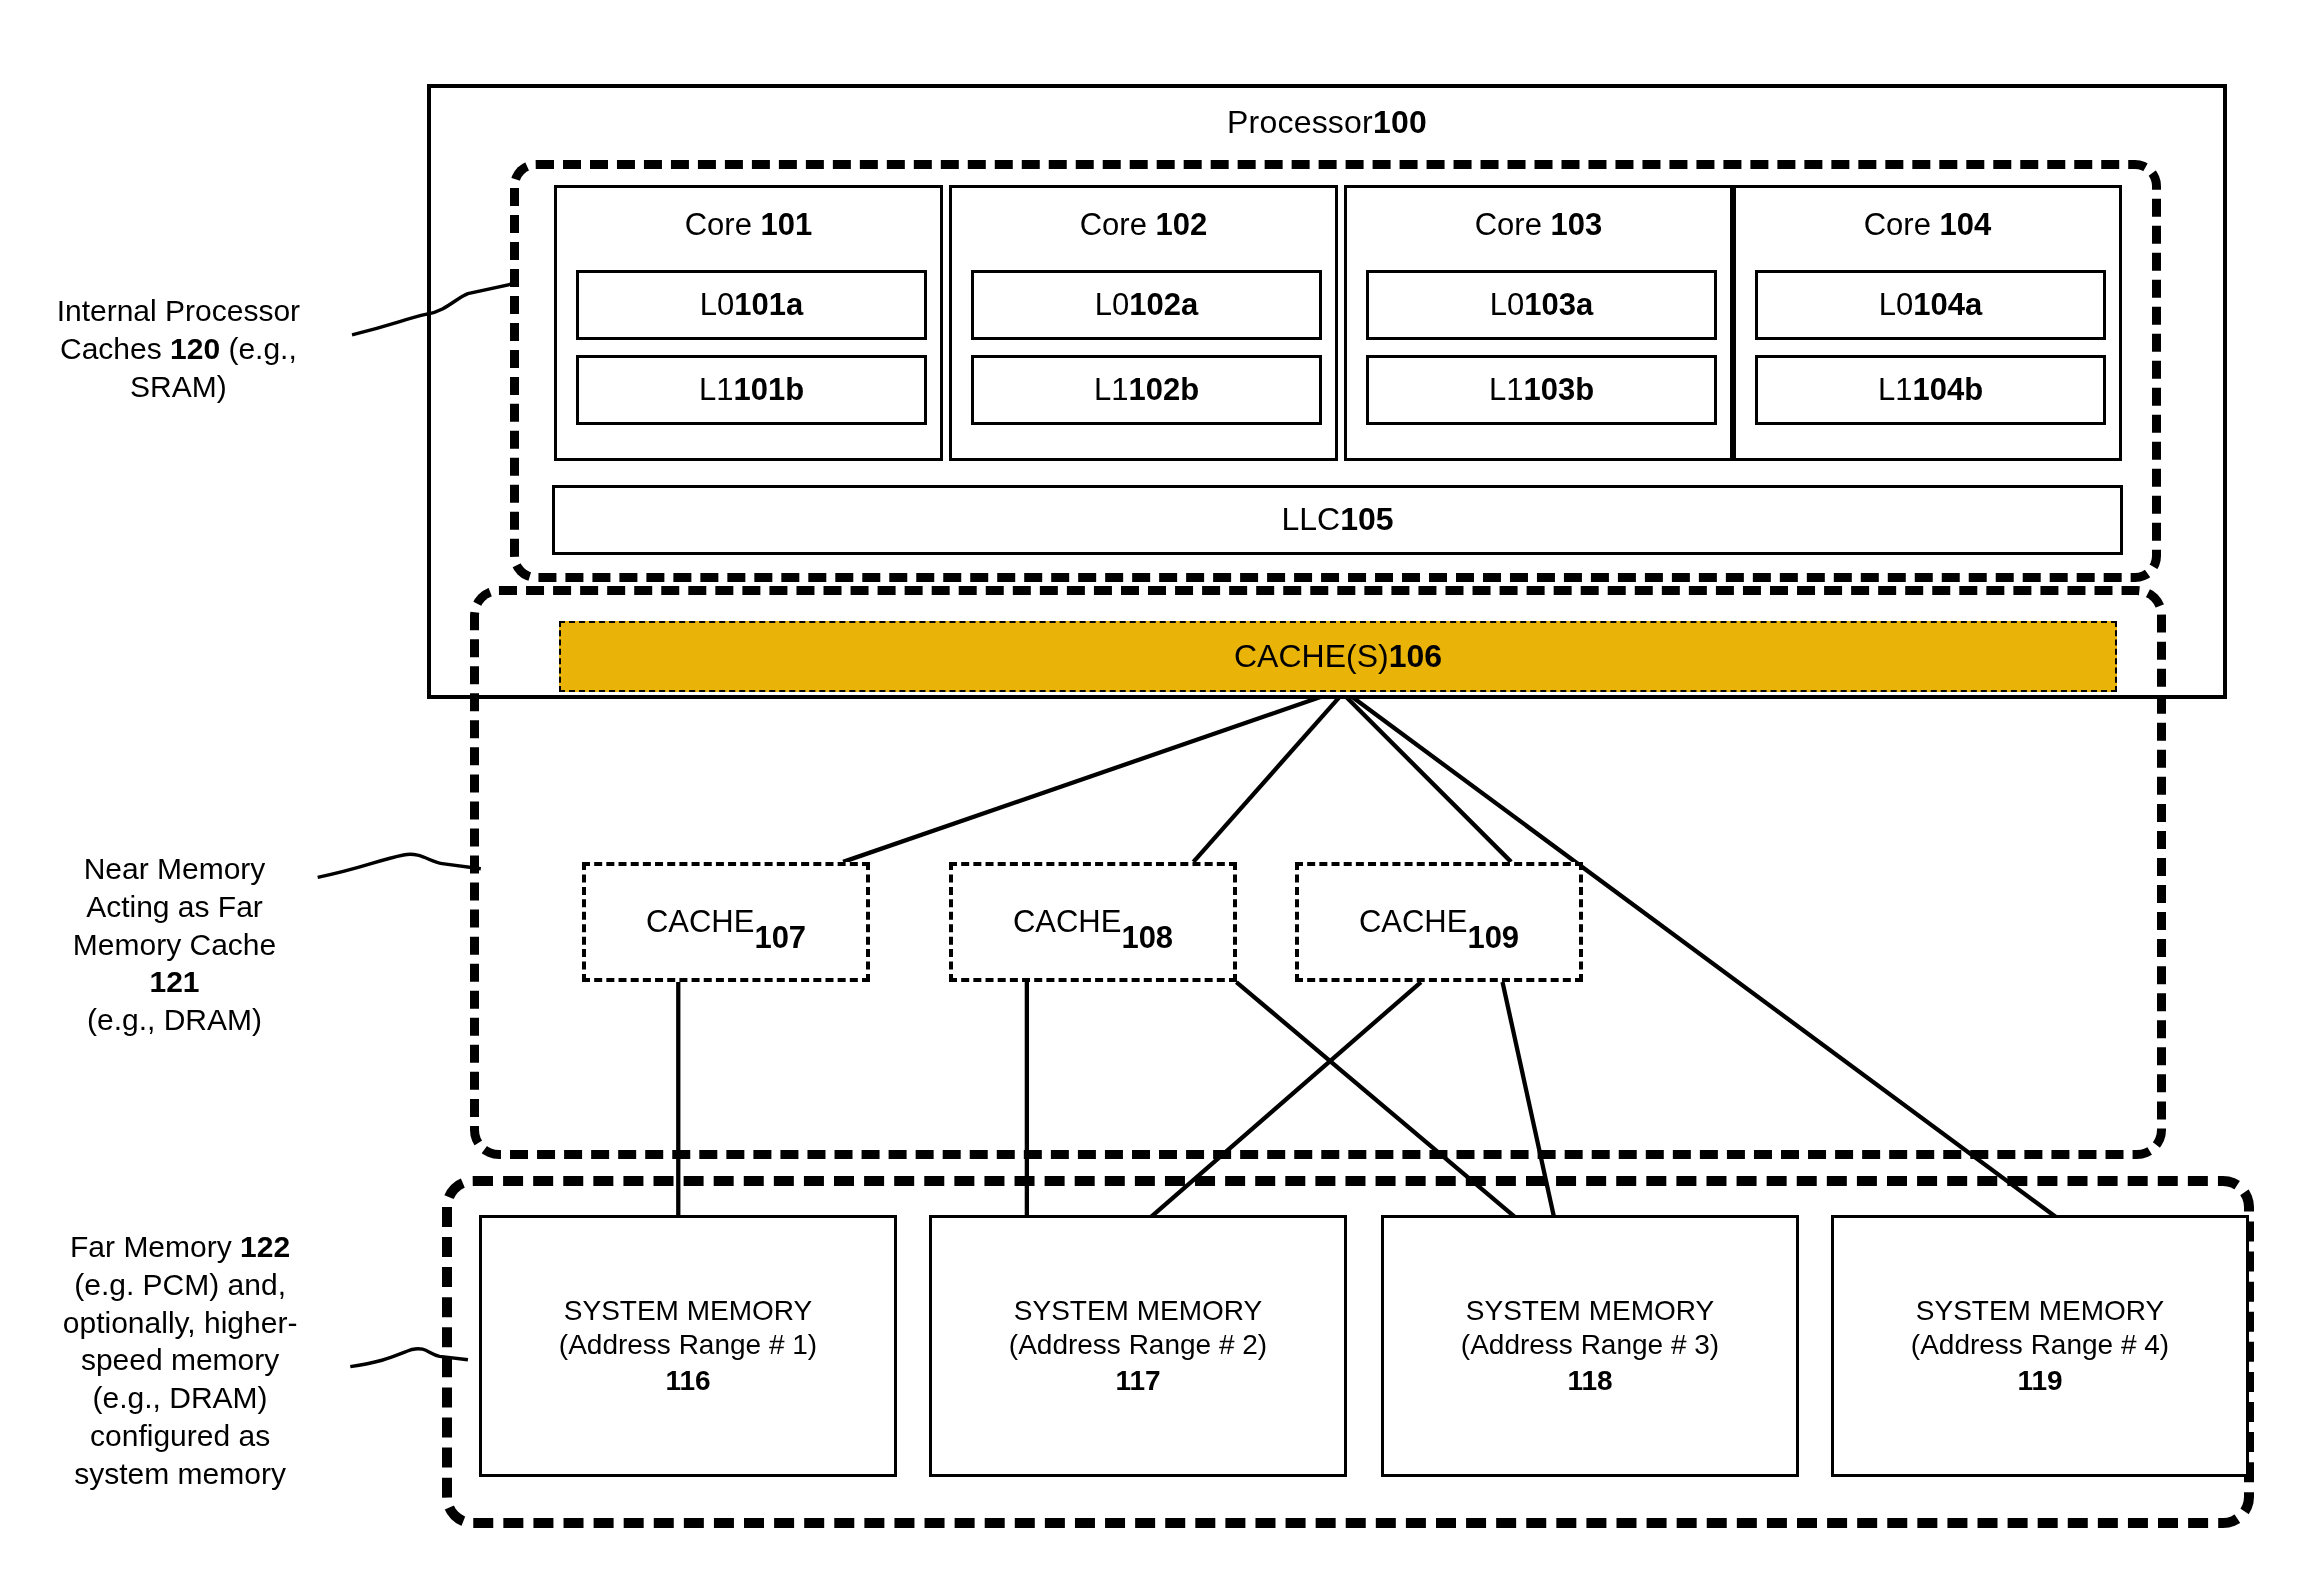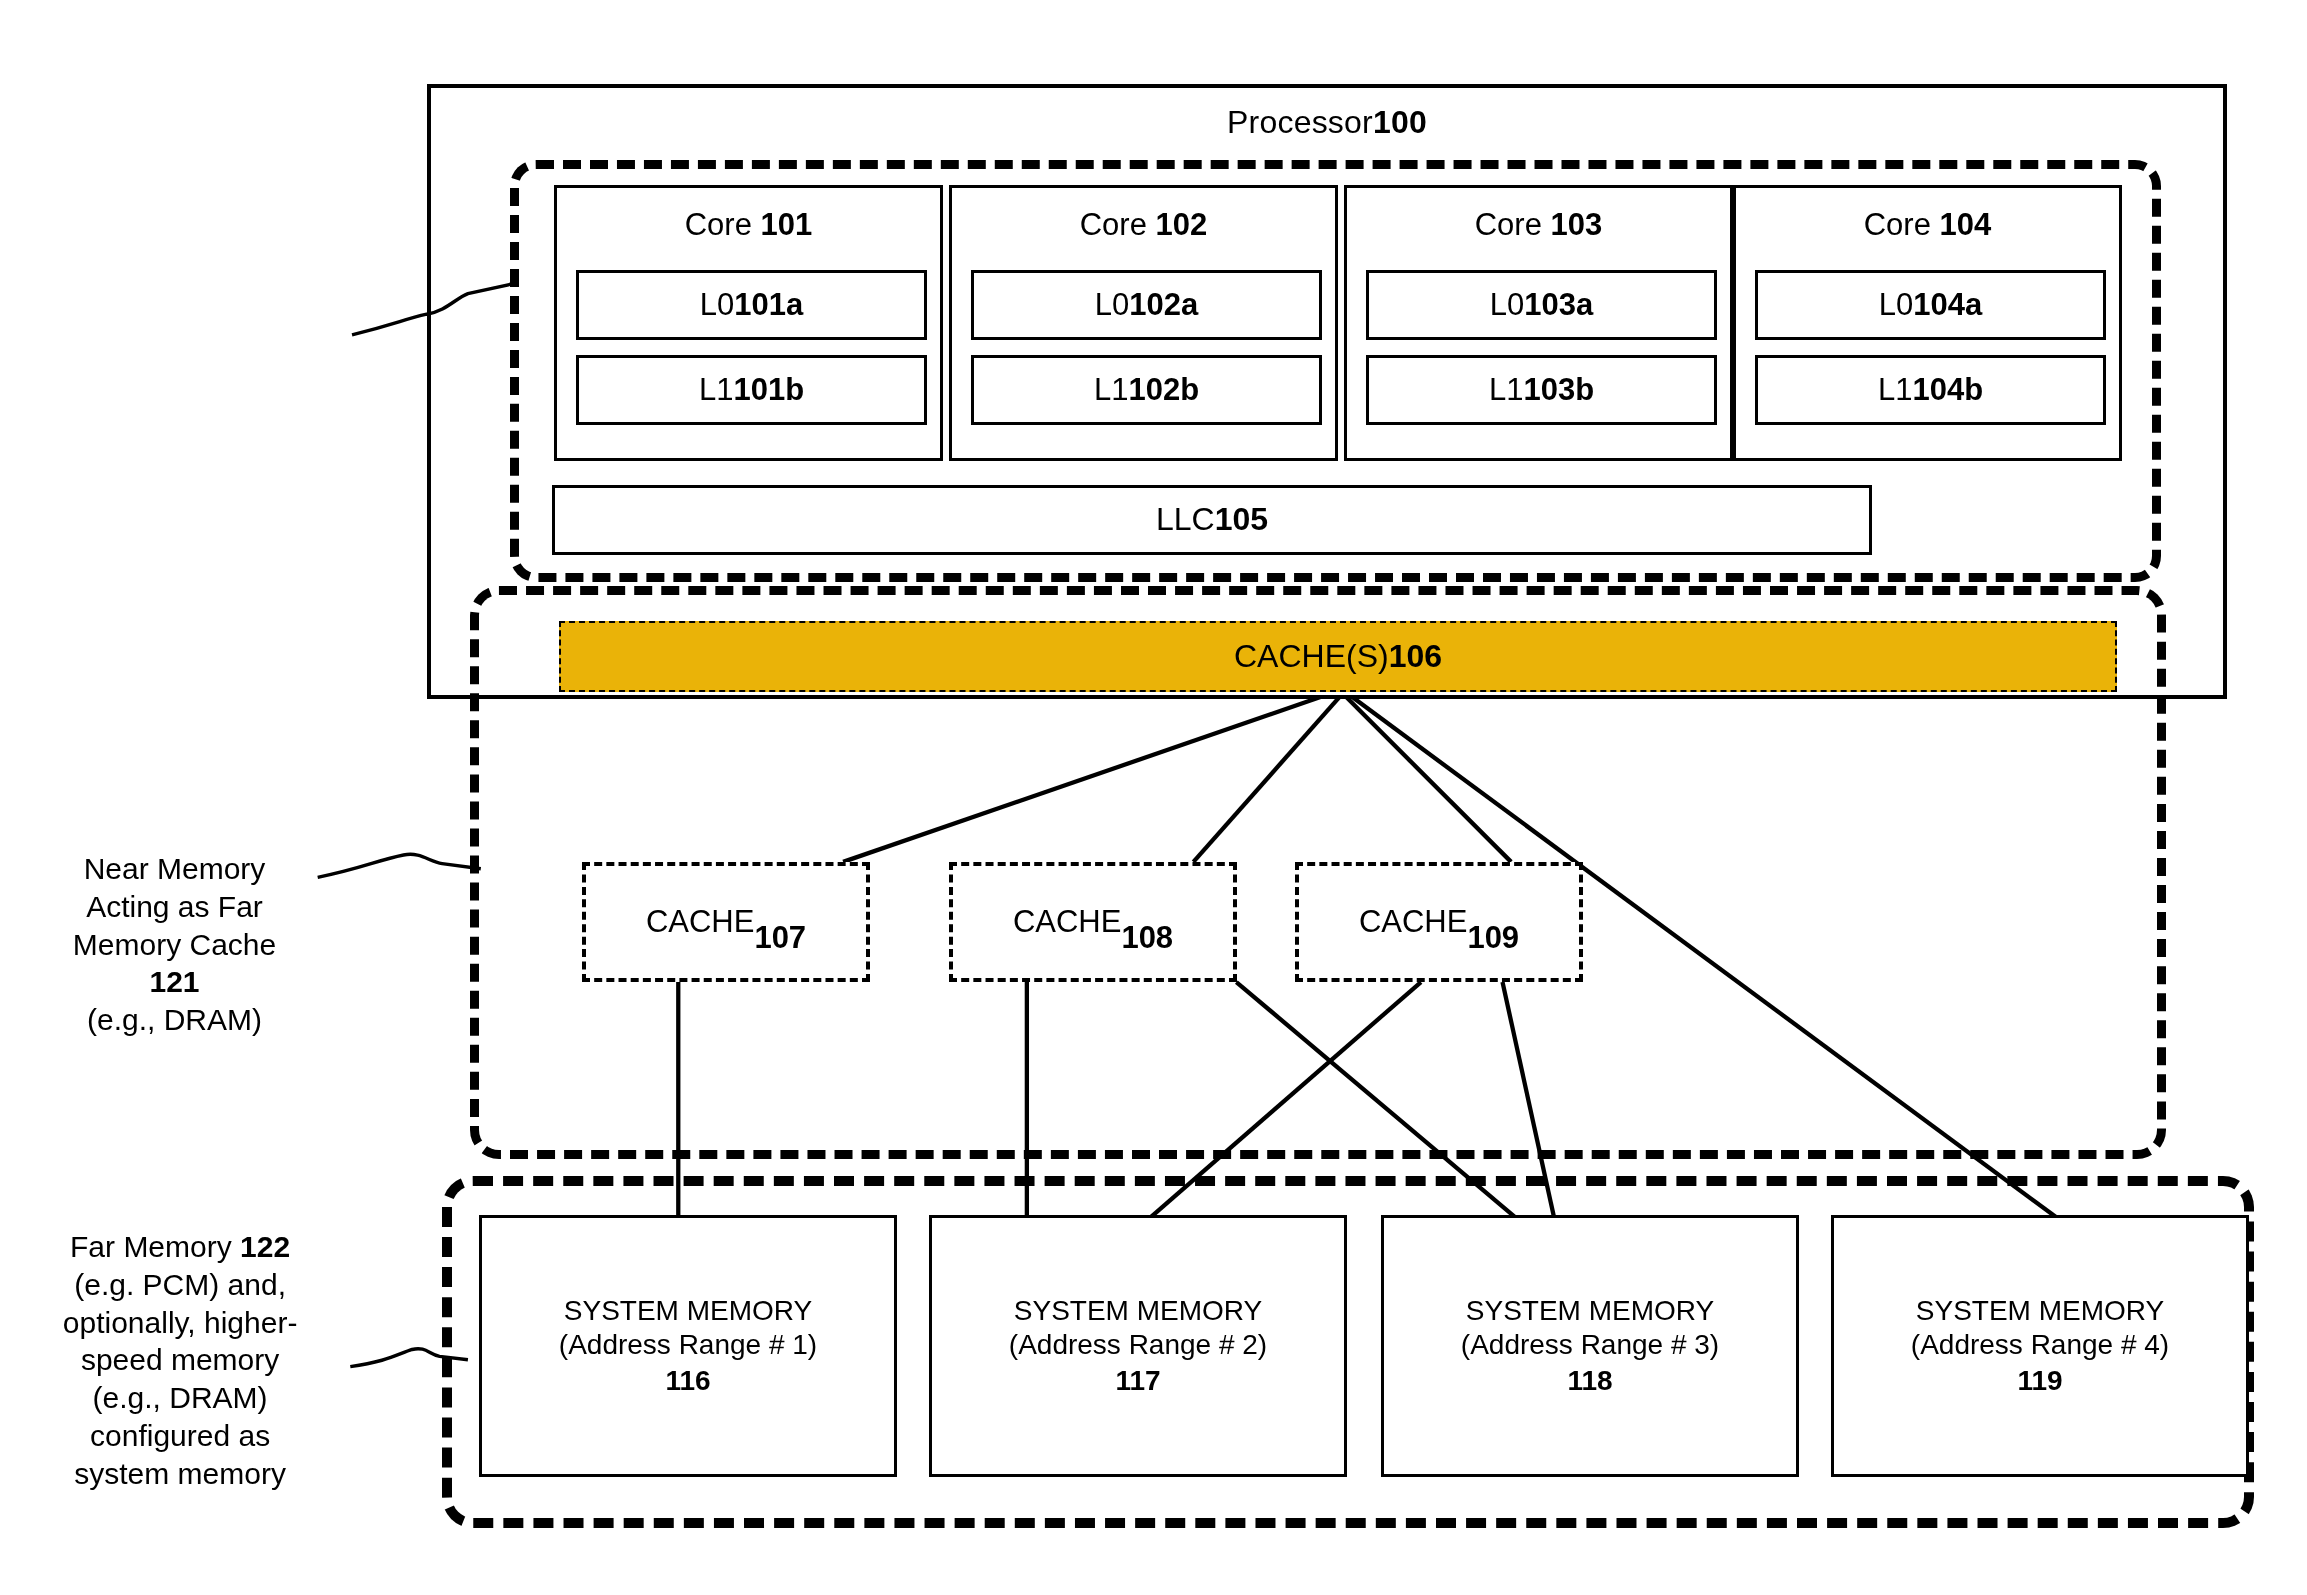--- a/index.html
+++ b/index.html
@@ -94,21 +94,21 @@
     font-size: 31px;
   }
   .cache-line b { font-weight: 700; }
   .cache-l0 { top: 82px; }
   .cache-l1 { top: 167px; }
 
   
   .llc-box {
     left: 552px;
     top: 485px;
-    width: 1320px;
+    width: 1571px;
     height: 70px;
     border: 3.4px solid #000;
     background: #fff;
     font-size: 32px;
   }
   .llc-box b { font-weight: 700; }
 
   
   .group-121 {
     left: 470px;
@@ -333,20 +333,25 @@
     <div class="l2">(Address Range # 3)</div>
     <div class="num">118</div>
   </div>
 
   <div class="abs sysmem-box ctr" style="left:1831px;">
     <div class="l1">SYSTEM MEMORY</div>
     <div class="l2">(Address Range # 4)</div>
     <div class="num">119</div>
   </div>
 
+  <div class="abs side-label label-120">
+    <div>Internal Processor</div>
+    <div><span>Caches </span><b>120</b><span> (e.g.,</span></div>
+    <div>SRAM)</div>
+  </div>
 
   <div class="abs side-label label-121">
     <div>Near Memory</div>
     <div>Acting as Far</div>
     <div>Memory Cache</div>
     <div><b>121</b></div>
     <div>(e.g., DRAM)</div>
   </div>
 
   <div class="abs side-label label-122">

